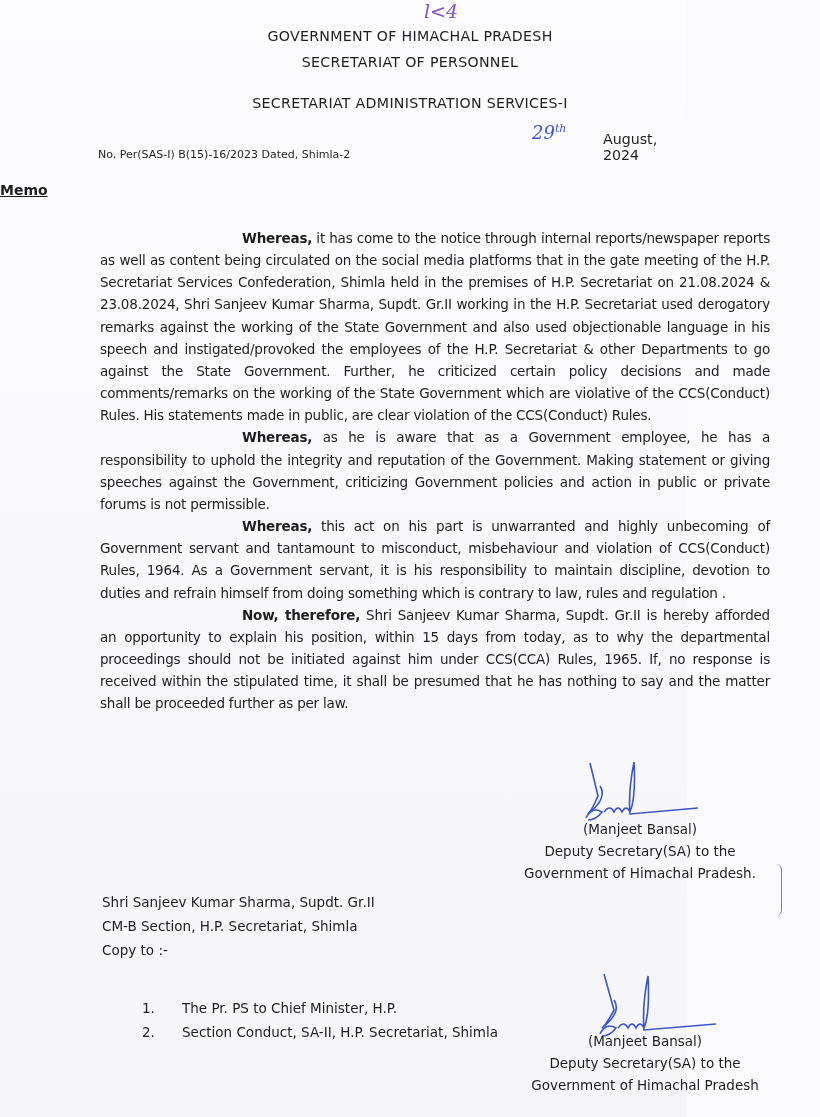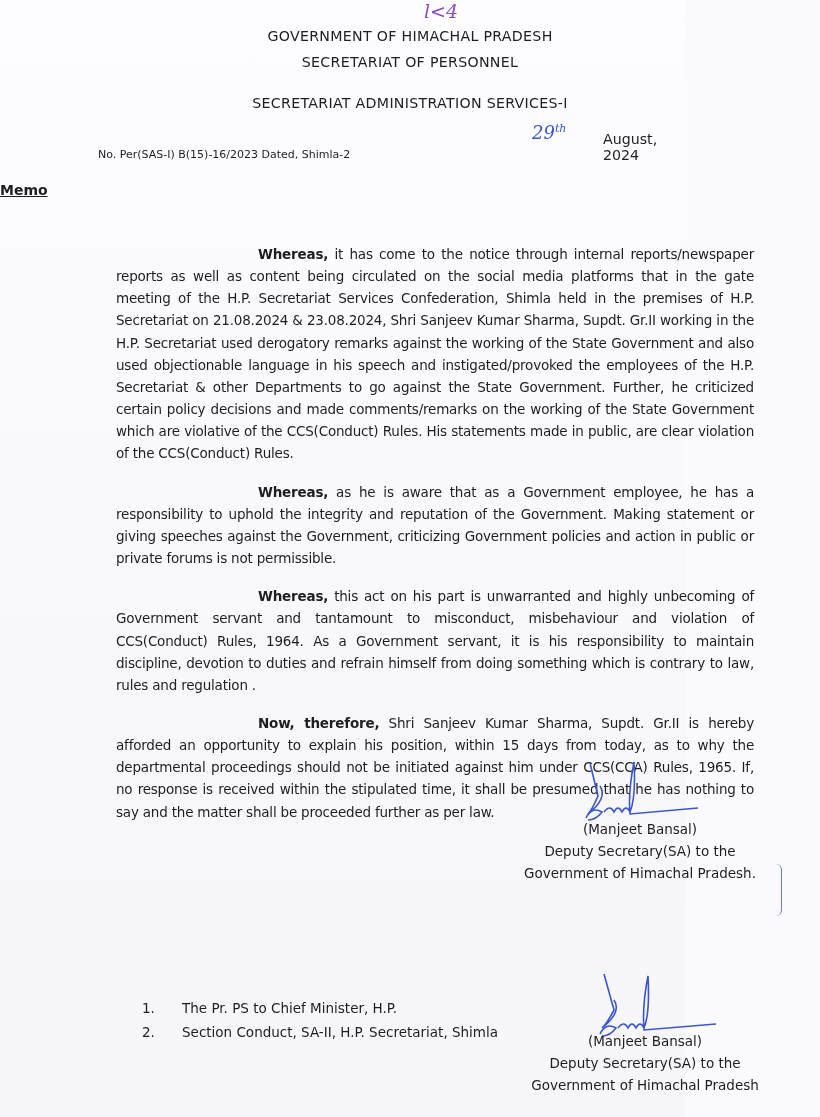--- a/index.html
+++ b/index.html
@@ -19,21 +19,21 @@
   .ref { position: absolute; left: 98px; top: 132px; font-size: 11px; margin-top: 16px; }
   .hw-date { position: absolute; left: 532px; top: 122px; font-size: 18px; }
   .hw-date sup { font-size: 11px; }
   .date-text { position: absolute; left: 603px; top: 131px; font-size: 14.2px; }
   .memo { position: absolute; left: 0; width: 820px; top: 182px; text-align: left; font-size: 14px; font-weight: bold; text-decoration: underline; }
   .body-text {
     position: absolute; left: 100px; top: 227px; width: 670px;
     font-size: 13.5px; line-height: 22.15px; text-align: justify;
     font-family: "DejaVu Sans", sans-serif; letter-spacing: -0.2px;
   }
-  .body-text p { margin: 16px; text-indent: 142px; }
+  .body-text p { margin: 0; text-indent: 142px; }
   .body-text b { font-weight: bold; }
   .sig-block { position: absolute; text-align: center; font-size: 13.5px; line-height: 22px; }
   .sig1 { left: 505px; top: 818px; width: 270px; }
   .sig2 { left: 520px; top: 1030px; width: 250px; }
   .sig-mark { position: absolute; }
   .addr { position: absolute; left: 102px; top: 890px; font-size: 13.5px; line-height: 24px; }
   .copy-list { position: absolute; left: 142px; top: 952px; font-size: 13.5px; line-height: 24px; margin-top: 44px; }
   .copy-list .num { display: inline-block; width: 40px; }
   .bracket { position: absolute; left: 773px; top: 864px; width: 8px; height: 52px; border-right: 1px solid #6a7bd0; border-radius: 0 6px 6px 0; }
 </style>
@@ -67,20 +67,25 @@
     <path d="M12 5 L20 38 Q14 52 10 56 M10 56 Q30 40 22 28" stroke="#3b56c9" stroke-width="1.6" fill="none"></path>
     <path d="M8 60 Q14 48 24 54 Q18 62 10 62 M26 54 q6 -8 10 0 q4 -8 8 0 q4 -8 8 0 q6 -14 4 -50 q-6 30 -4 52 L120 50" stroke="#3b56c9" stroke-width="1.6" fill="none"></path>
   </svg>
   <div class="sig-block sig1">
     <div>(Manjeet Bansal)</div>
     <div>Deputy Secretary(SA) to the</div>
     <div>Government of Himachal Pradesh.</div>
   </div>
   <div class="bracket"></div>
 
+  <div class="addr">
+    <div>Shri Sanjeev Kumar Sharma, Supdt. Gr.II</div>
+    <div>CM-B Section, H.P. Secretariat, Shimla</div>
+    <div>Copy to :-</div>
+  </div>
   <div class="copy-list">
     <div><span class="num">1.</span><span>The Pr. PS to Chief Minister, H.P.</span></div>
     <div><span class="num">2.</span><span>Section Conduct, SA-II, H.P. Secretariat, Shimla</span></div>
   </div>
 
   <svg class="sig-mark" style="left:596px; top:970px;" width="130" height="70" viewBox="0 0 130 70">
     <path d="M8 4 L18 40 Q10 55 6 58 M6 58 Q26 42 18 30" stroke="#3b56c9" stroke-width="1.6" fill="none"></path>
     <path d="M4 64 Q10 52 20 58 Q14 66 6 66 M22 58 q6 -8 10 0 q4 -8 8 0 q4 -8 8 0 q6 -14 4 -52 q-6 30 -4 54 L120 54" stroke="#3b56c9" stroke-width="1.6" fill="none"></path>
   </svg>
   <div class="sig-block sig2">

